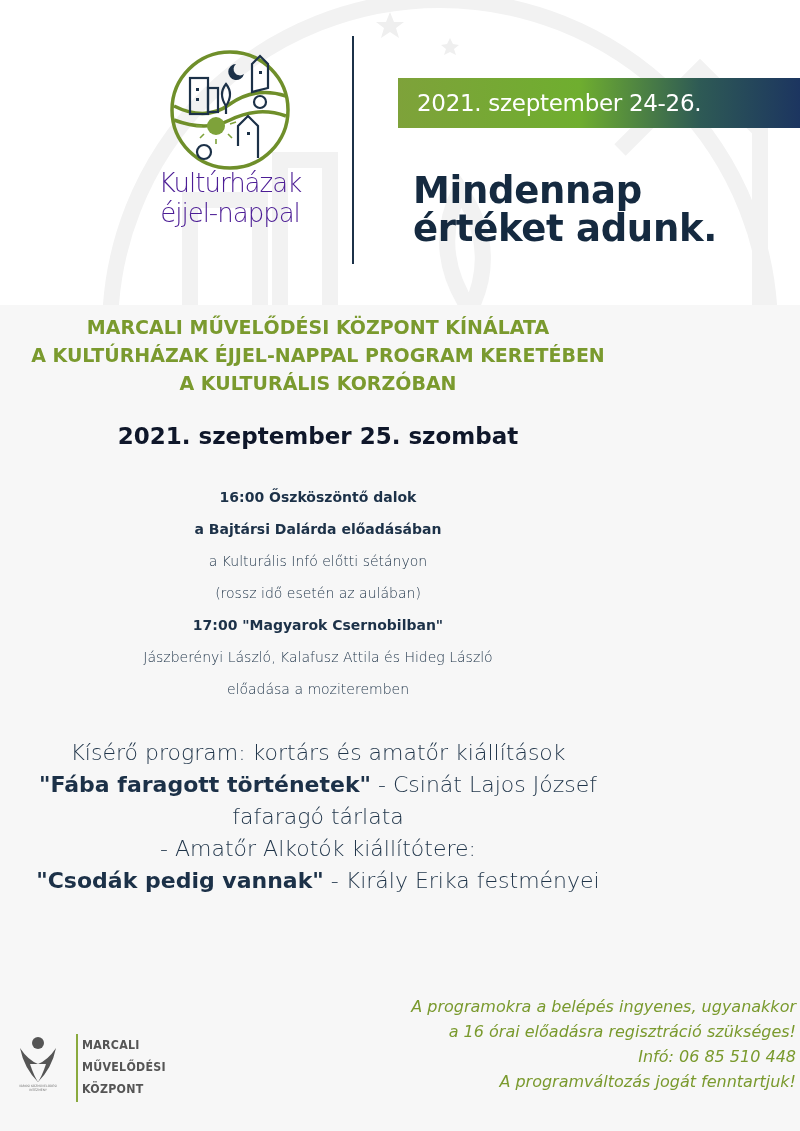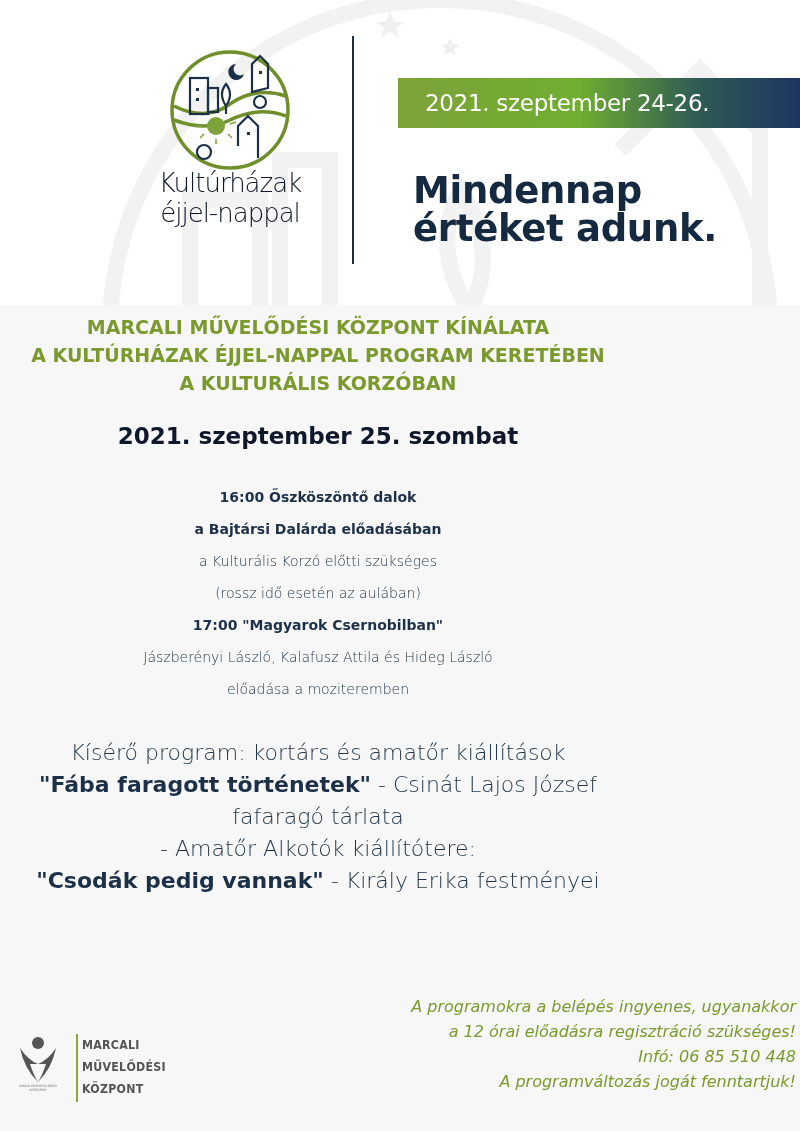--- a/index.html
+++ b/index.html
@@ -11,32 +11,32 @@
     position: relative;
   }
   .header {
     position: absolute; left: 0; top: 0; width: 800px; height: 305px;
     background: #ffffff; overflow: hidden;
   }
   .watermark { position: absolute; left: 0; top: 0; width: 800px; height: 305px; }
   .logo-svg { position: absolute; left: 166px; top: 46px; width: 128px; height: 128px; }
   .logo-text {
     position: absolute; left: 130px; top: 168px; width: 200px;
-    text-align: center; color: #0f172a;
+    text-align: center; color: #4c1d95;
     font-family: "DejaVu Sans", sans-serif; font-weight: 300;
     font-size: 26px; line-height: 30px; letter-spacing: -1px;
   }
   .vdivider {
     position: absolute; left: 352px; top: 36px; width: 2px; height: 228px;
     background: #1c3148;
   }
   .date-band {
     position: absolute; left: 398px; top: 78px; width: 402px; height: 50px;
     background: linear-gradient(90deg, #7ea23a 0%, #6fae2f 45%, #2e5a55 75%, #1c3560 100%);
-    color: #ffffff; font-size: 23px; line-height: 50px; padding-left: 27px;
+    color: #ffffff; font-size: 23px; line-height: 50px; padding-left: 19px;
     letter-spacing: -0.3px;
   }
   .slogan {
     position: absolute; left: 413px; top: 172px; color: #152a40;
     font-size: 37px; line-height: 38px; font-weight: bold; letter-spacing: -0.3px;
   }
   .content {
     position: absolute; left: 0; top: 305px; width: 636px;
     text-align: center;
   }
@@ -131,21 +131,21 @@
     <div>MARCALI MŰVELŐDÉSI KÖZPONT KÍNÁLATA</div>
     <div>A KULTÚRHÁZAK ÉJJEL-NAPPAL PROGRAM KERETÉBEN</div>
     <div>A KULTURÁLIS KORZÓBAN</div>
   </div>
 
   <div class="date-line">2021. szeptember 25. szombat</div>
 
   <div class="program">
     <div class="b">16:00 Őszköszöntő dalok</div>
     <div class="b">a Bajtársi Dalárda előadásában</div>
-    <div class="n">a Kulturális Korzó előtti szükséges</div>
+    <div class="n">a Kulturális Infó előtti sétányon</div>
     <div class="n">(rossz idő esetén az aulában)</div>
     <div class="b">17:00 "Magyarok Csernobilban"</div>
     <div class="n">Jászberényi László, Kalafusz Attila és Hideg László</div>
     <div class="n">előadása a moziteremben</div>
   </div>
 
   <div class="extras">
     <div class="n">Kísérő program: kortárs és amatőr kiállítások</div>
     <div>
       <span class="b">"Fába faragott történetek"</span><span class="n"> - Csinát Lajos József</span>
@@ -168,16 +168,16 @@
   <div class="bar"></div>
   <div class="name">
     <div>MARCALI</div>
     <div>MŰVELŐDÉSI</div>
     <div>KÖZPONT</div>
   </div>
 </div>
 
 <div class="notes">
   <div>A programokra a belépés ingyenes, ugyanakkor</div>
-  <div>a 12 órai előadásra regisztráció szükséges!</div>
+  <div>a 16 órai előadásra regisztráció szükséges!</div>
   <div>Infó: 06 85 510 448</div>
   <div>A programváltozás jogát fenntartjuk!</div>
 </div>
 
 </body></html>

